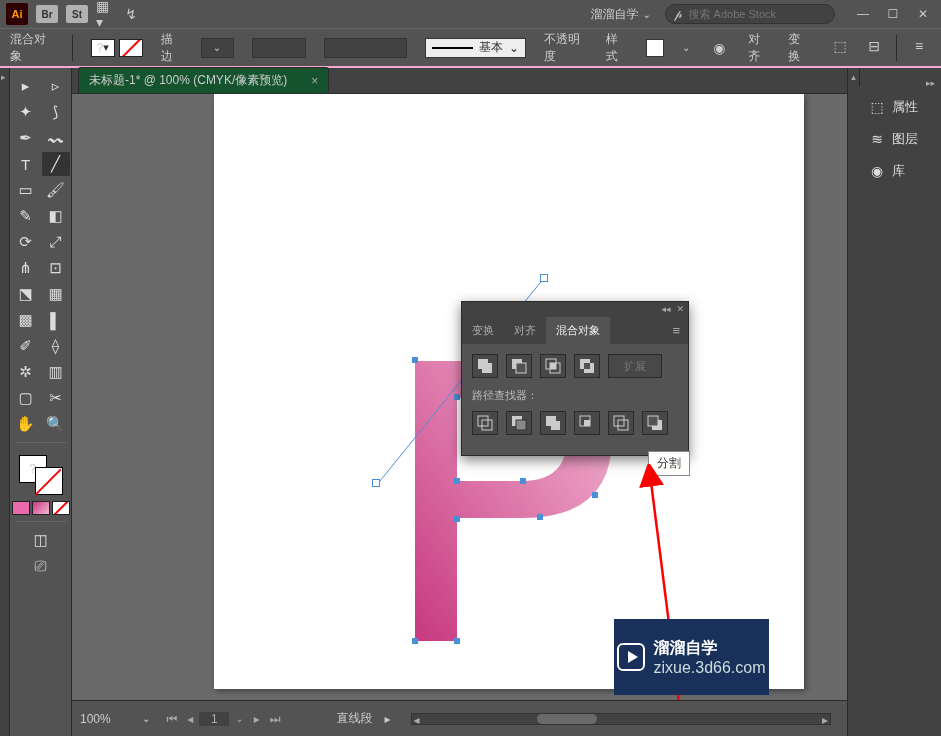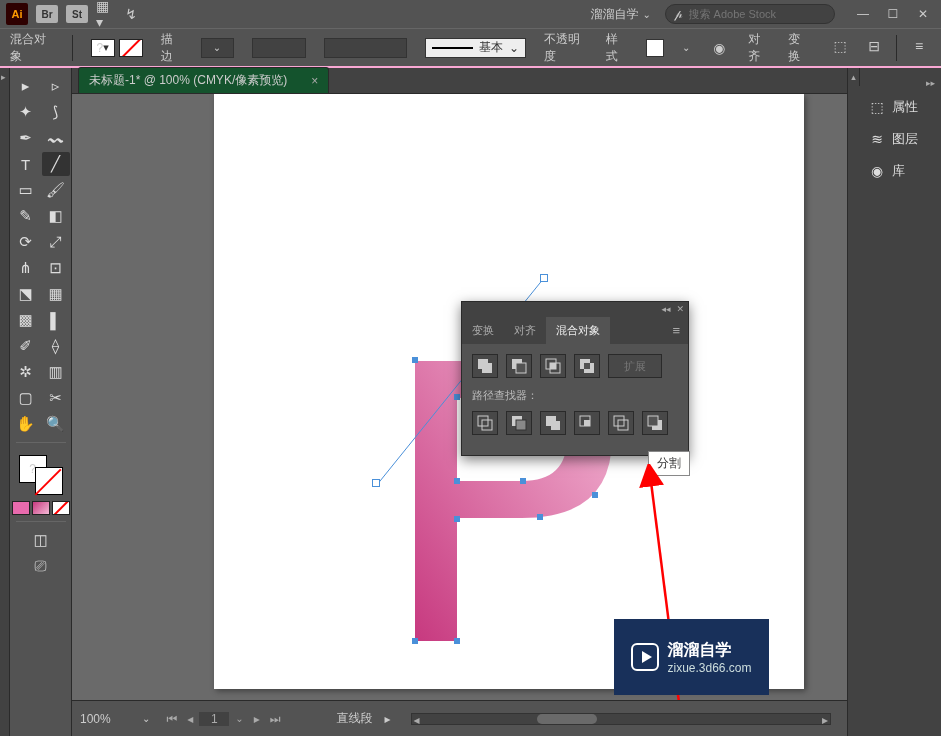--- a/index.html
+++ b/index.html
@@ -70,21 +70,21 @@
 .pf-btn{width:26px;height:24px;border:1px solid #2a2a2a;background:#484848;display:flex;align-items:center;justify-content:center;cursor:pointer;position:relative}
 .pf-btn svg{width:18px;height:18px}
 .pf-expand{width:54px;height:24px;background:#484848;border:1px solid #2a2a2a;display:flex;align-items:center;justify-content:center;color:#777;font-size:11px}
 .tooltip{position:absolute;top:357px;left:576px;background:#fffffe;border:1px solid #888;padding:3px 8px;color:#333;font-size:12px}
 .arrow-svg{position:absolute;top:370px;left:566px;pointer-events:none}
 .watermark{position:absolute;right:78px;bottom:5px;width:155px;height:76px;background:#18305a;display:flex;align-items:center;justify-content:center;gap:8px}
 .wm-icon{width:28px;height:28px;border:2px solid #fff;border-radius:6px;display:flex;align-items:center;justify-content:center}
 .wm-tri{width:0;height:0;border-left:10px solid #fff;border-top:6px solid transparent;border-bottom:6px solid transparent;margin-left:3px}
 .wm-txt{display:flex;flex-direction:column;color:#fff}
 .wm-txt .t1{font-size:16px;font-weight:bold;color:#fff}
-.wm-txt .t2{font-size:12px;color:#cdd}
+.wm-txt .t2{font-size:16px;color:#cdd}
 .status{height:36px;background:#535353;display:flex;align-items:center;padding:0 8px;gap:12px;border-top:1px solid #2a2a2a;font-size:11px;color:#ccc}
 .status .zoom{width:50px}
 .status .nav{display:flex;gap:2px;align-items:center}
 .status .nav span{padding:0 4px;cursor:pointer;color:#aaa}
 .status .pg{width:30px;background:#424242;text-align:center}
 .status .tool-name{margin-left:40px}
 .hscroll{flex:1;height:12px;background:#424242;margin:0 8px;position:relative;border:1px solid #333}
 .hscroll .thumb{position:absolute;left:30%;width:60px;height:100%;background:#6a6a6a;border-radius:6px}
 .right-gutter{width:12px;background:#424242;display:flex;flex-direction:column;align-items:center;padding-top:4px;border-left:1px solid #2a2a2a}
 .vscroll{width:12px;flex:1;background:#424242;position:relative;margin-top:4px}

